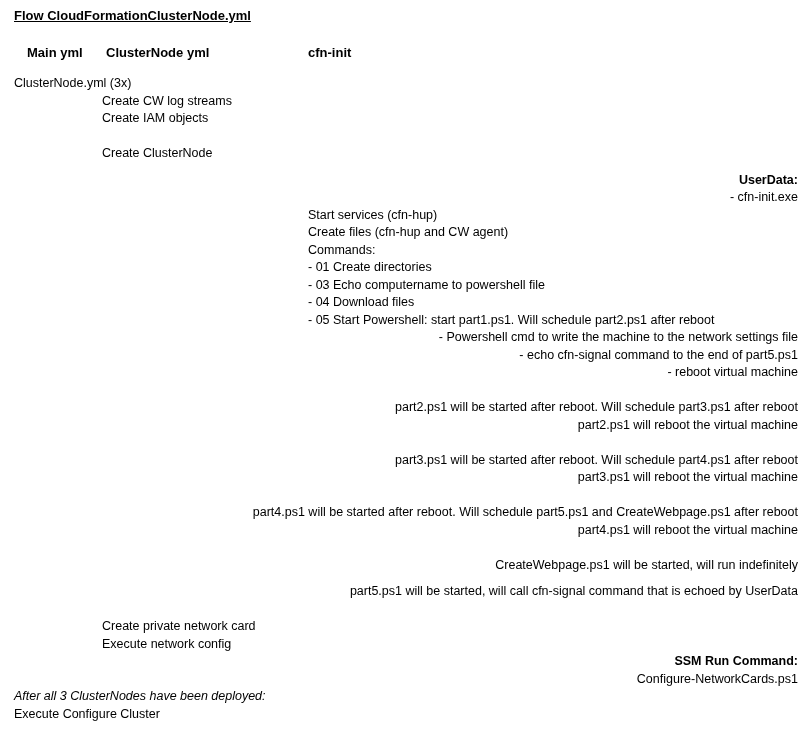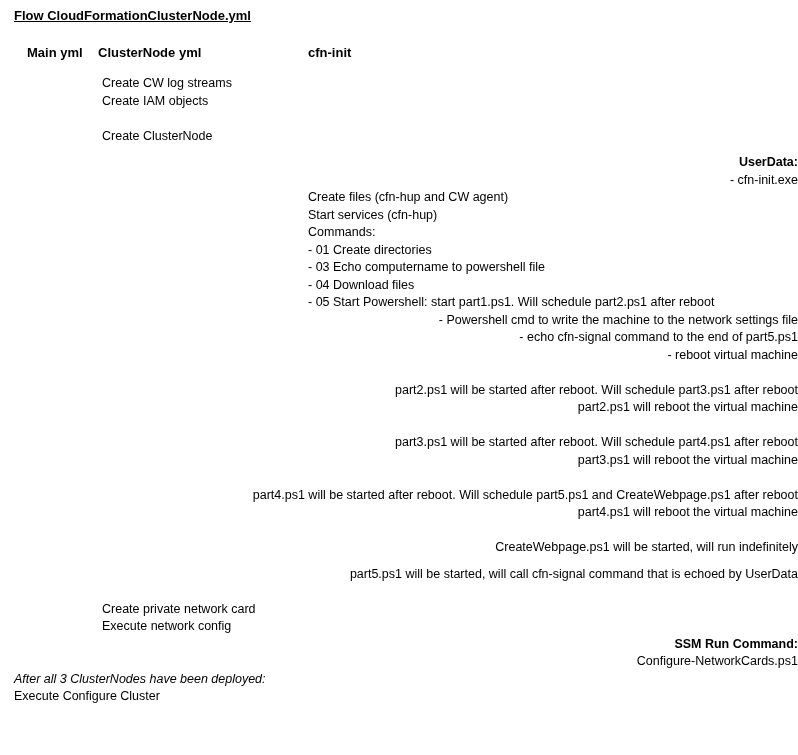--- a/index.html
+++ b/index.html
@@ -34,21 +34,21 @@
     height: 20px;
     margin-top: 22px;
   }
   .col-head {
     position: absolute;
     font-weight: bold;
     font-size: 13px;
     white-space: nowrap;
   }
   .col-a { left: 14px; padding-left: 13px; }
-  .col-b { left: 98px; }
+  .col-b { left: 106px; }
   .col-c { left: 308px; }
 
   .body-block {
     position: relative;
     margin-top: 10px;
   }
   .line {
     position: relative;
     white-space: nowrap;
     line-height: 17.5px;
@@ -70,29 +70,30 @@
 
   <div class="doc-title">Flow CloudFormationClusterNode.yml</div>
 
   <div class="columns-header">
     <div class="col-head col-a">Main yml</div>
     <div class="col-head col-b">ClusterNode yml</div>
     <div class="col-head col-c">cfn-init</div>
   </div>
 
   <div class="body-block" id="body-block">
+      <div class="line ind-0">ClusterNode.yml (3x)</div>
       <div class="line ind-1">Create CW log streams</div>
       <div class="line ind-1">Create IAM objects</div>
       <div class="spacer"></div>
       <div class="line ind-1">Create ClusterNode</div>
       <div class="spacer-sm"></div>
       <div class="line ind-2 bold">UserData:</div>
       <div class="line ind-2">- cfn-init.exe</div>
+      <div class="line ind-3">Start services (cfn-hup)</div>
       <div class="line ind-3">Create files (cfn-hup and CW agent)</div>
-      <div class="line ind-3">Start services (cfn-hup)</div>
       <div class="line ind-3">Commands:</div>
       <div class="line ind-3">- 01 Create directories</div>
       <div class="line ind-3">- 03 Echo computername to powershell file</div>
       <div class="line ind-3">- 04 Download files</div>
       <div class="line ind-3">- 05 Start Powershell: start part1.ps1. Will schedule part2.ps1 after reboot</div>
       <div class="line ind-2">- Powershell cmd to write the machine to the network settings file</div>
       <div class="line ind-2">- echo cfn-signal command to the end of part5.ps1</div>
       <div class="line ind-2">- reboot virtual machine</div>
       <div class="spacer"></div>
       <div class="line ind-2">part2.ps1 will be started after reboot. Will schedule part3.ps1 after reboot</div>

